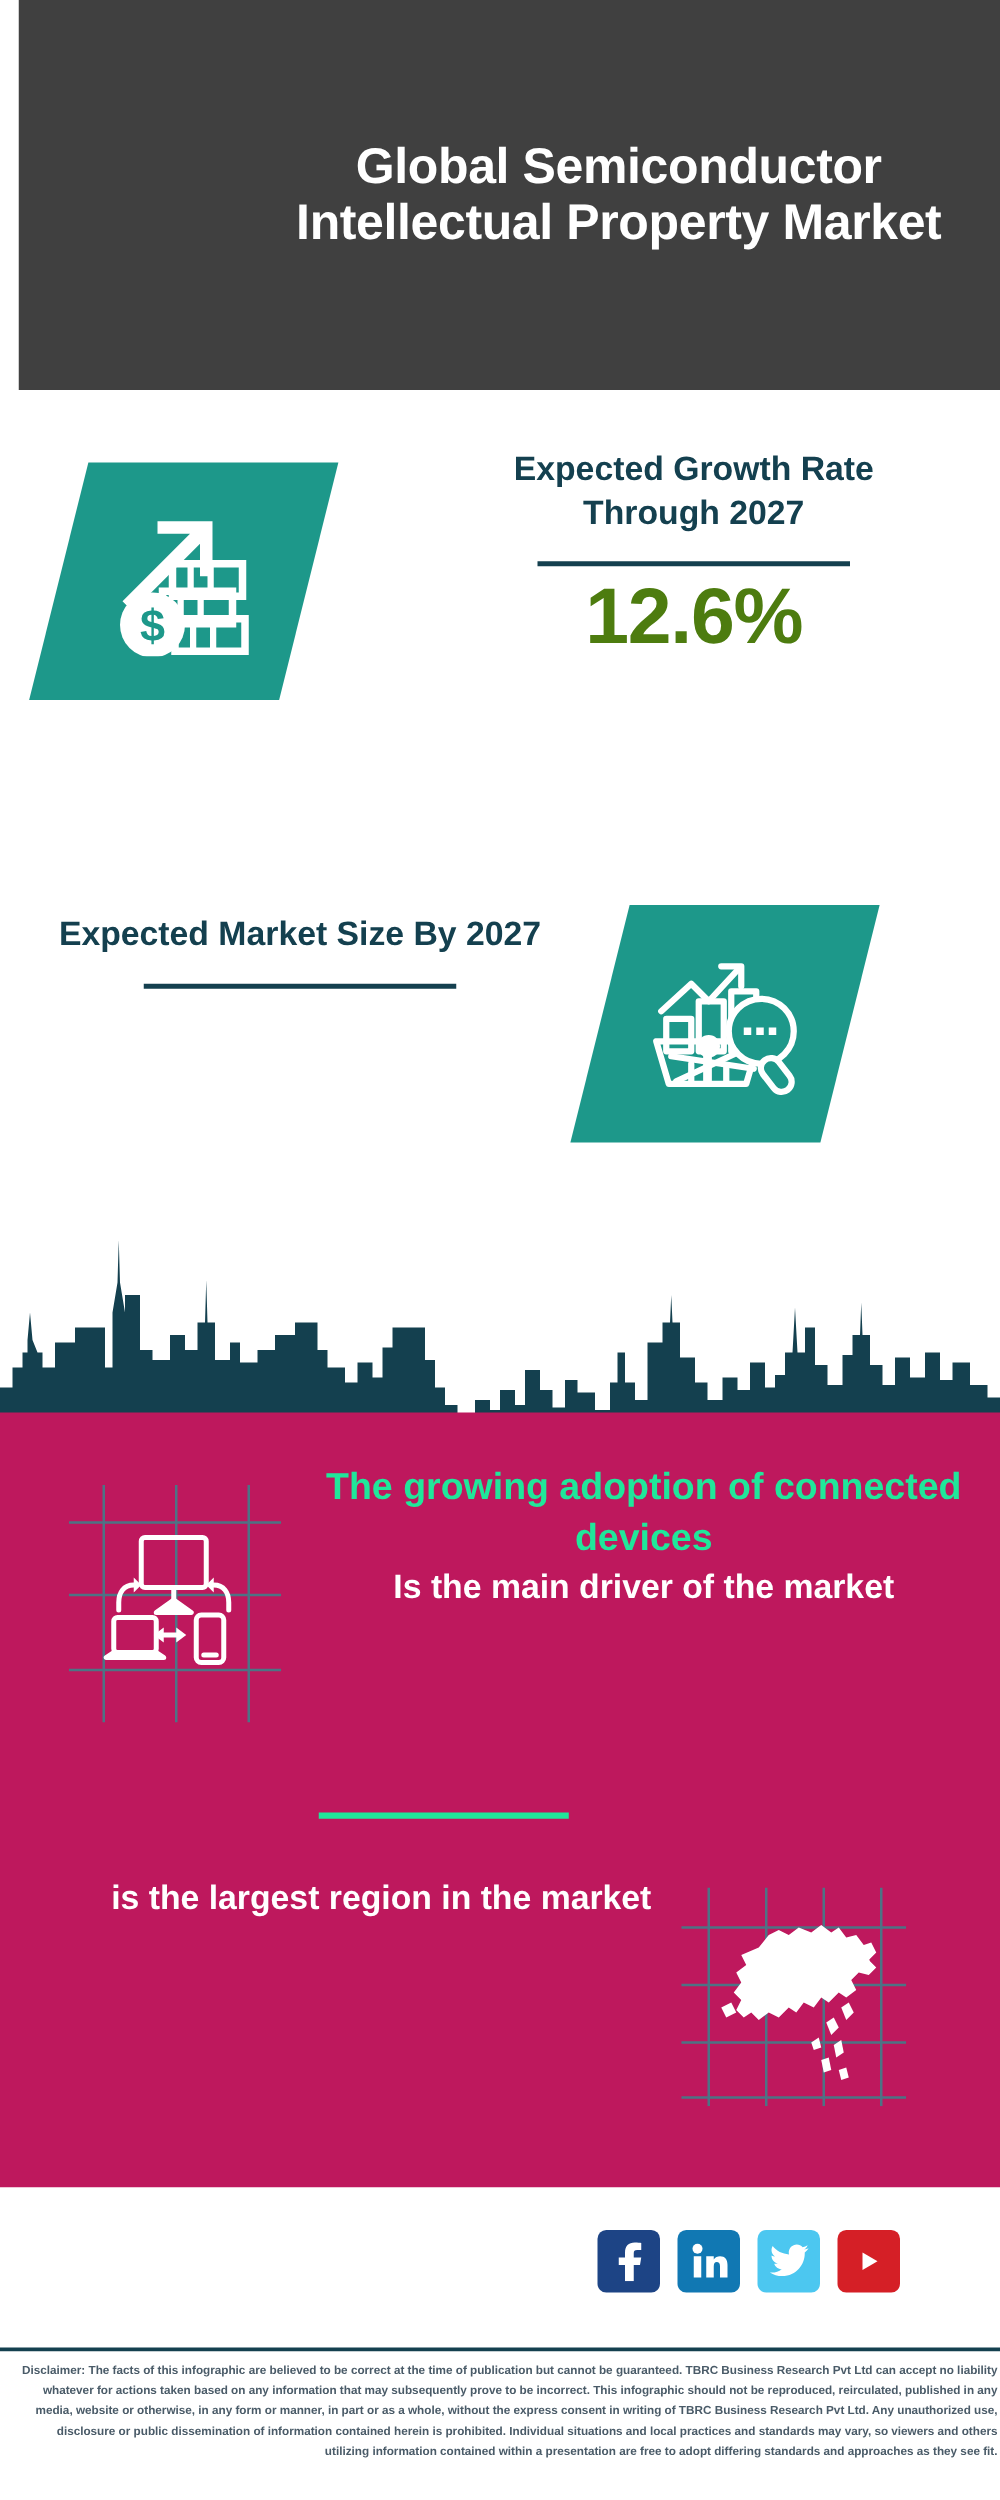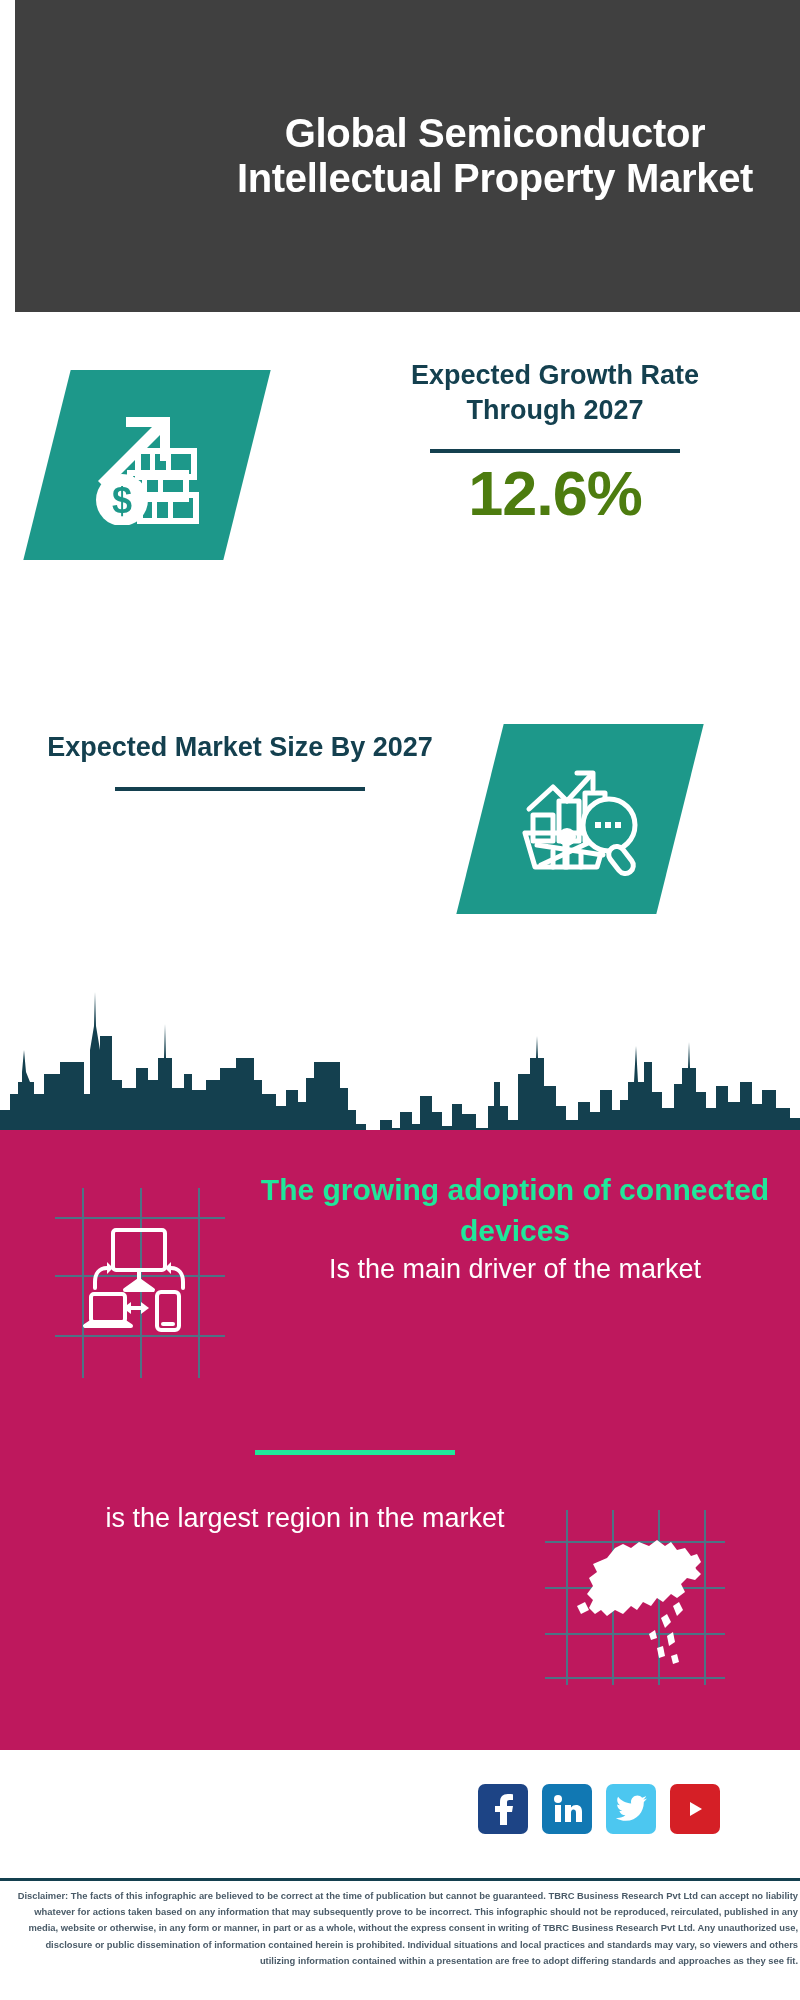--- a/index.html
+++ b/index.html
@@ -64,21 +64,21 @@
     position:absolute; left:0; top:1130px; width:800px; height:620px;
     background:#be185d;
   }
   .driver-row { position:absolute; left:0; top:40px; width:800px; height:230px; }
   .driver-icon { position:absolute; left:55px; top:18px; }
   .driver-text { position:absolute; left:255px; top:0px; width:520px; text-align:center; }
   .hl {
     color:#20e79a; font-size:30px; font-weight:bold; line-height:1.35;
   }
   .sub {
-    color:#ffffff; font-size:27px; font-weight:normal; line-height:1.35;
+    color:#ffffff; font-size:27px; font-weight:bold; line-height:1.35;
   }
   .mid-rule {
     position:absolute; left:255px; top:320px; width:200px; height:5px;
     background:#20e79a;
   }
   .region-row { position:absolute; left:0; top:370px; width:800px; height:200px; }
   .region-text { position:absolute; left:35px; top:0; width:540px; text-align:center; }
   .region-map { position:absolute; left:545px; top:10px; }
   .hl2 {
     color:#20e79a; font-size:31px; font-weight:bold; line-height:1.35;

